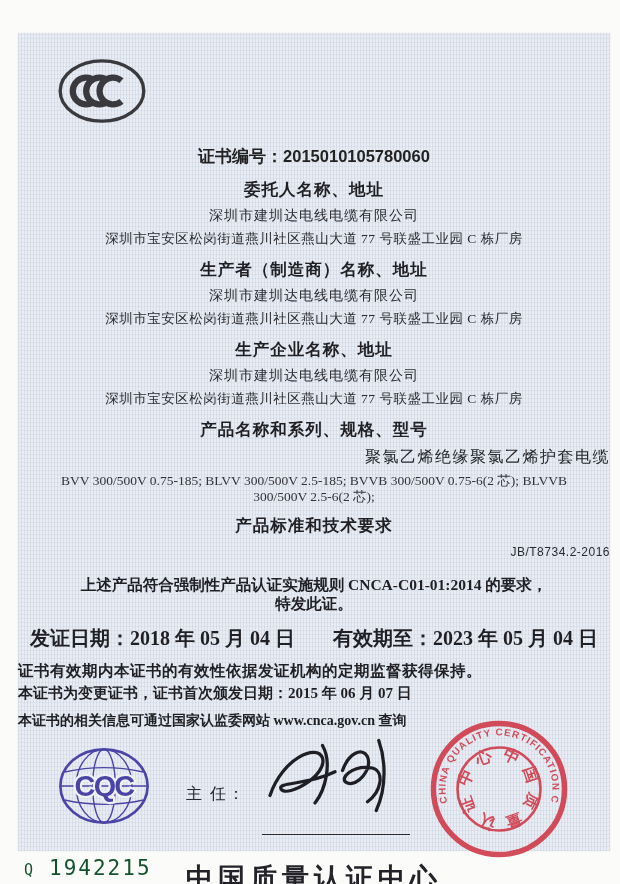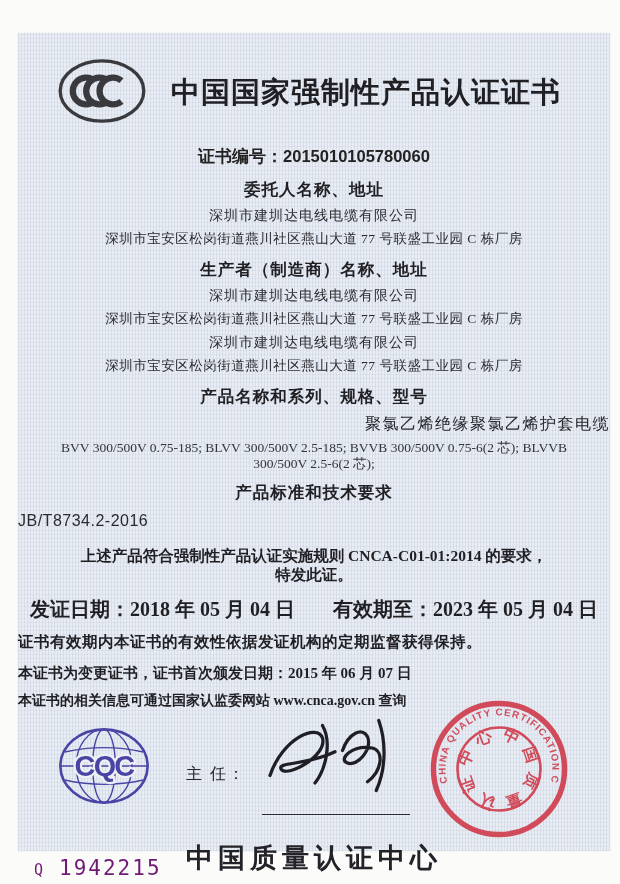--- a/index.html
+++ b/index.html
@@ -42,92 +42,90 @@
     text-align:center;font-size:13.5px;margin-top:5px;letter-spacing:0.5px;color:#2a2a30;
   }
   .product-name{
     text-align:right;font-size:16px;margin-top:6px;letter-spacing:1.5px;color:#26262b;
   }
   .models{
     text-align:center;font-size:13.5px;margin-top:5px;line-height:15.5px;
     font-family:Liberation Serif, serif;color:#33343a;
   }
   .standard-value{
-    text-align:left;font-size:16px;margin-top:8px;
+    text-align:right;font-size:12px;margin-top:8px;
     font-family:"Liberation Sans","DejaVu Sans",sans-serif;color:#2a2a30;letter-spacing:0.5px;
   }
   .statement{
     text-align:center;font-size:15.5px;font-weight:bold;margin-top:16px;line-height:19px;color:#1f1f24;
   }
   .dates-line{
     text-align:center;font-size:20px;font-weight:bold;margin-top:12px;color:#1f1f24;
   }
   .dates-line .gap{display:inline-block;width:38px;}
   .note{
     text-align:left;font-weight:bold;color:#1f1f24;
   }
   .note.validity{font-size:15.5px;margin-top:9px;letter-spacing:0.5px;}
-  .note.change{font-size:15px;margin-top:11px;}
+  .note.change{font-size:15px;margin-top:2px;}
   .note.info{font-size:14px;margin-top:9px;}
   .signoff{
     position:relative;height:122px;margin-top:4px;
   }
   .cqc-logo{position:absolute;left:38px;top:10px;}
   .director{
     position:absolute;left:168px;top:50px;font-size:16px;letter-spacing:2px;color:#26262b;
   }
   .signature-block{
     position:absolute;left:242px;top:-4px;width:150px;text-align:center;
   }
   .signature-line{
     position:absolute;left:244px;top:100px;width:148px;border-bottom:1.5px solid #2b2b30;
   }
   .seal{position:absolute;left:410px;top:-16px;opacity:0.92;}
   .org-name{
     text-align:center;font-size:27px;letter-spacing:5px;font-weight:600;color:#222228;
     font-family:"Liberation Sans","DejaVu Sans",sans-serif;margin-top:4px;
   }
   .serial{
-    position:absolute;left:34px;top:856px;color:#701a75;
+    position:absolute;left:24px;top:856px;color:#14532d;
     font-family:"DejaVu Sans Mono","Liberation Mono",monospace;
   }
   .serial .prefix{font-size:15px;margin-right:16px;}
   .serial .number{font-size:21px;letter-spacing:2px;}
 </style>
 </head>
 <body>
 
 <div class="paper">
 
   <div class="header-row">
     <div class="ccc-logo">
       <svg width="92" height="72" viewBox="0 0 110 86">
         <ellipse cx="55" cy="43" rx="50" ry="36" fill="none" stroke="#3a3a3e" stroke-width="4"></ellipse>
         <path d="M 46.3,30.7 A 16 16 0 1 0 46.3,55.3" fill="none" stroke="#3a3a3e" stroke-width="7.5"></path>
         <path d="M 62.3,30.7 A 16 16 0 1 0 62.3,55.3" fill="none" stroke="#3a3a3e" stroke-width="7.5"></path>
         <path d="M 78.3,30.7 A 16 16 0 1 0 78.3,55.3" fill="none" stroke="#3a3a3e" stroke-width="7.5"></path>
       </svg>
     </div>
-    <div class="title-wrap">
-      <span class="title">中国国家强制性产品认证证书</span>
-    </div>
   </div>
 
   <div class="certno">
     <span>证书编号：</span><span class="num">2015010105780060</span>
   </div>
 
   <div class="section-heading">委托人名称、地址</div>
   <div class="company">深圳市建圳达电线电缆有限公司</div>
   <div class="address">深圳市宝安区松岗街道燕川社区燕山大道 77 号联盛工业园 C 栋厂房</div>
 
   <div class="section-heading">生产者（制造商）名称、地址</div>
   <div class="company">深圳市建圳达电线电缆有限公司</div>
   <div class="address">深圳市宝安区松岗街道燕川社区燕山大道 77 号联盛工业园 C 栋厂房</div>
 
+  <div class="section-heading">生产企业名称、地址</div>
   <div class="company">深圳市建圳达电线电缆有限公司</div>
   <div class="address">深圳市宝安区松岗街道燕川社区燕山大道 77 号联盛工业园 C 栋厂房</div>
 
   <div class="section-heading">产品名称和系列、规格、型号</div>
   <div class="product-name">聚氯乙烯绝缘聚氯乙烯护套电缆</div>
   <div class="models">
     <div>BVV 300/500V 0.75-185; BLVV 300/500V 2.5-185; BVVB 300/500V 0.75-6(2 芯); BLVVB</div>
     <div>300/500V 2.5-6(2 芯);</div>
   </div>
 

